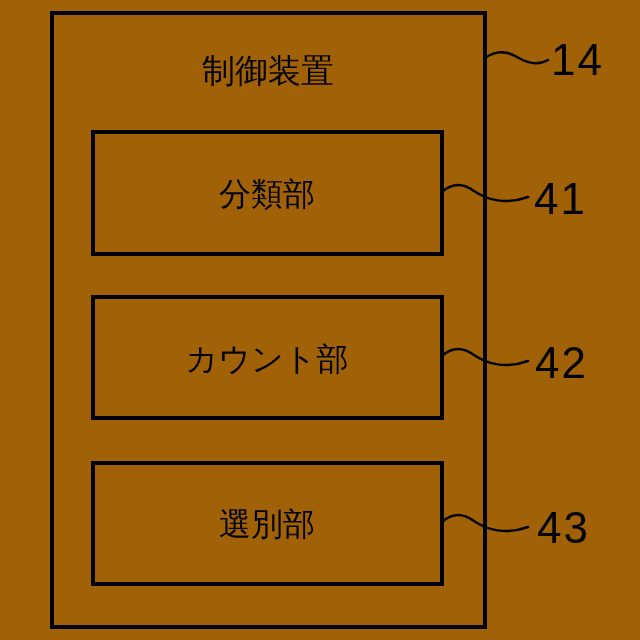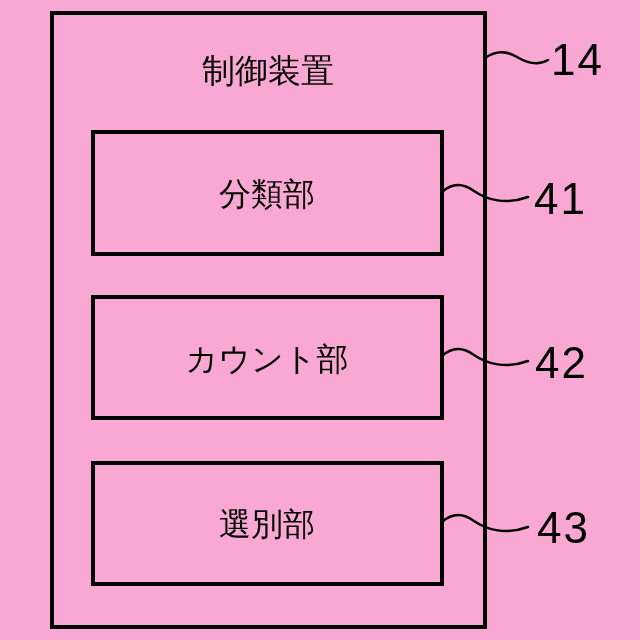--- a/index.html
+++ b/index.html
@@ -3,21 +3,21 @@
 <meta charset="utf-8">
 <style>
   html, body {
     margin: 0;
     padding: 0;
     background: #ffffff;
   }
   .canvas {
     width: 640px;
     height: 640px;
-    background: #f9a8d4;
+    background: #a16207;
     position: relative;
     overflow: hidden;
     text-decoration: underline;
   }
   svg text {
     font-family: "Liberation Sans", sans-serif;
     fill: #000000;
   }
   .jp-label {
     font-size: 32px;

